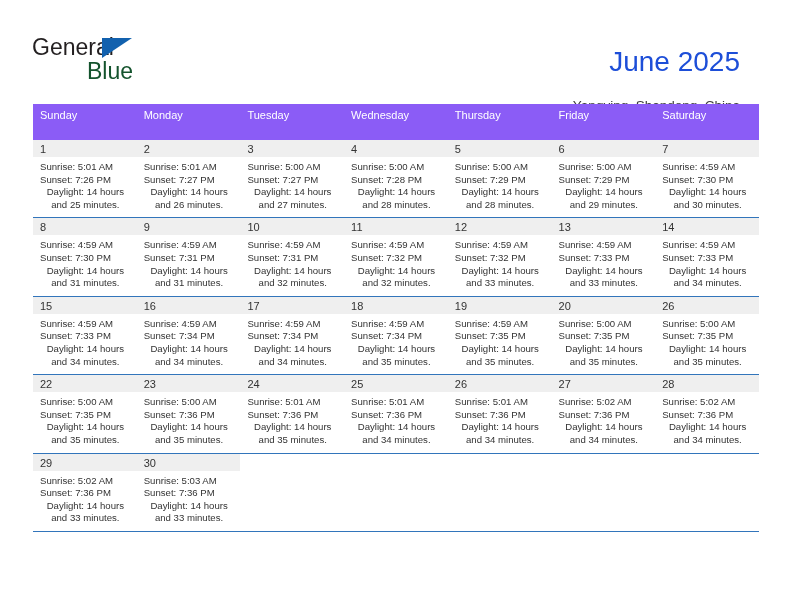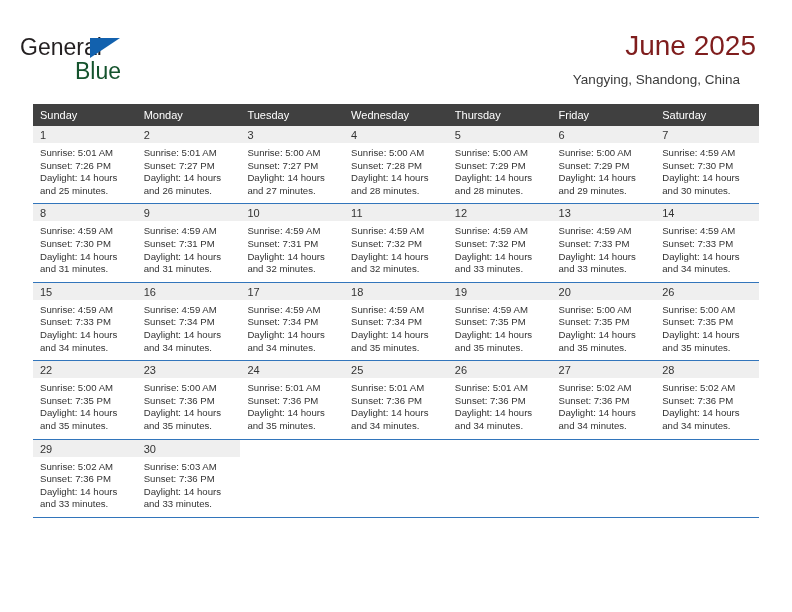--- a/index.html
+++ b/index.html
@@ -22,21 +22,21 @@
   
   .top-bar {
     position: absolute;
     left: 0;
     top: 0;
     width: 792px;
     height: 100px;
   }
   .logo {
     position: absolute;
-    left: 20px;
+    left: 32px;
     top: 34px;
     width: 180px;
     height: 56px;
   }
   .logo-general {
     position: absolute;
     left: 0;
     top: 0;
     font-size: 23px;
     color: #231f20;
@@ -61,24 +61,24 @@
     line-height: 26px;
   }
   .title-block {
     position: absolute;
     right: 36px;
     top: 28px;
     text-align: right;
   }
   .month-title {
     font-size: 28px;
-    color: #7f1d1d;
+    color: #1d4ed8;
     line-height: 36px;
     font-weight: normal;
-    margin: 0;
+    margin: 16px;
   }
   .location {
     font-size: 13.5px;
     color: #3b3b3b;
     line-height: 20px;
     margin: 6px 16px 0 0;
   }
 
   
   .calendar {
@@ -86,26 +86,26 @@
     left: 33px;
     top: 104px;
     width: 726px;
   }
   table.cal {
     border-collapse: collapse;
     table-layout: fixed;
     width: 726px;
   }
   table.cal th {
-    background: #404040;
+    background: #8b5cf6;
     color: #ffffff;
     font-size: 11px;
     font-weight: normal;
     text-align: left;
-    padding: 5px 0 5px 7px;
+    padding: 5px 0 19px 7px;
     height: 11px;
     border: none;
   }
   table.cal td {
     width: 103.7px;
     vertical-align: top;
     padding: 0;
     border: none;
     border-bottom: 1.5px solid #3275bb;
     background: #ffffff;
@@ -130,20 +130,21 @@
     padding: 4px 6px 6px 7px;
     font-size: 9.6px;
     color: #333333;
     line-height: 12.6px;
   }
   .cell-body div {
     white-space: nowrap;
   }
   .cell-body .daylight-line {
     white-space: normal;
+    text-align: center;
   }
 </style>
 </head>
 <body>
 
 <div class="page">
 
   <div class="top-bar">
 
     <div class="logo">

